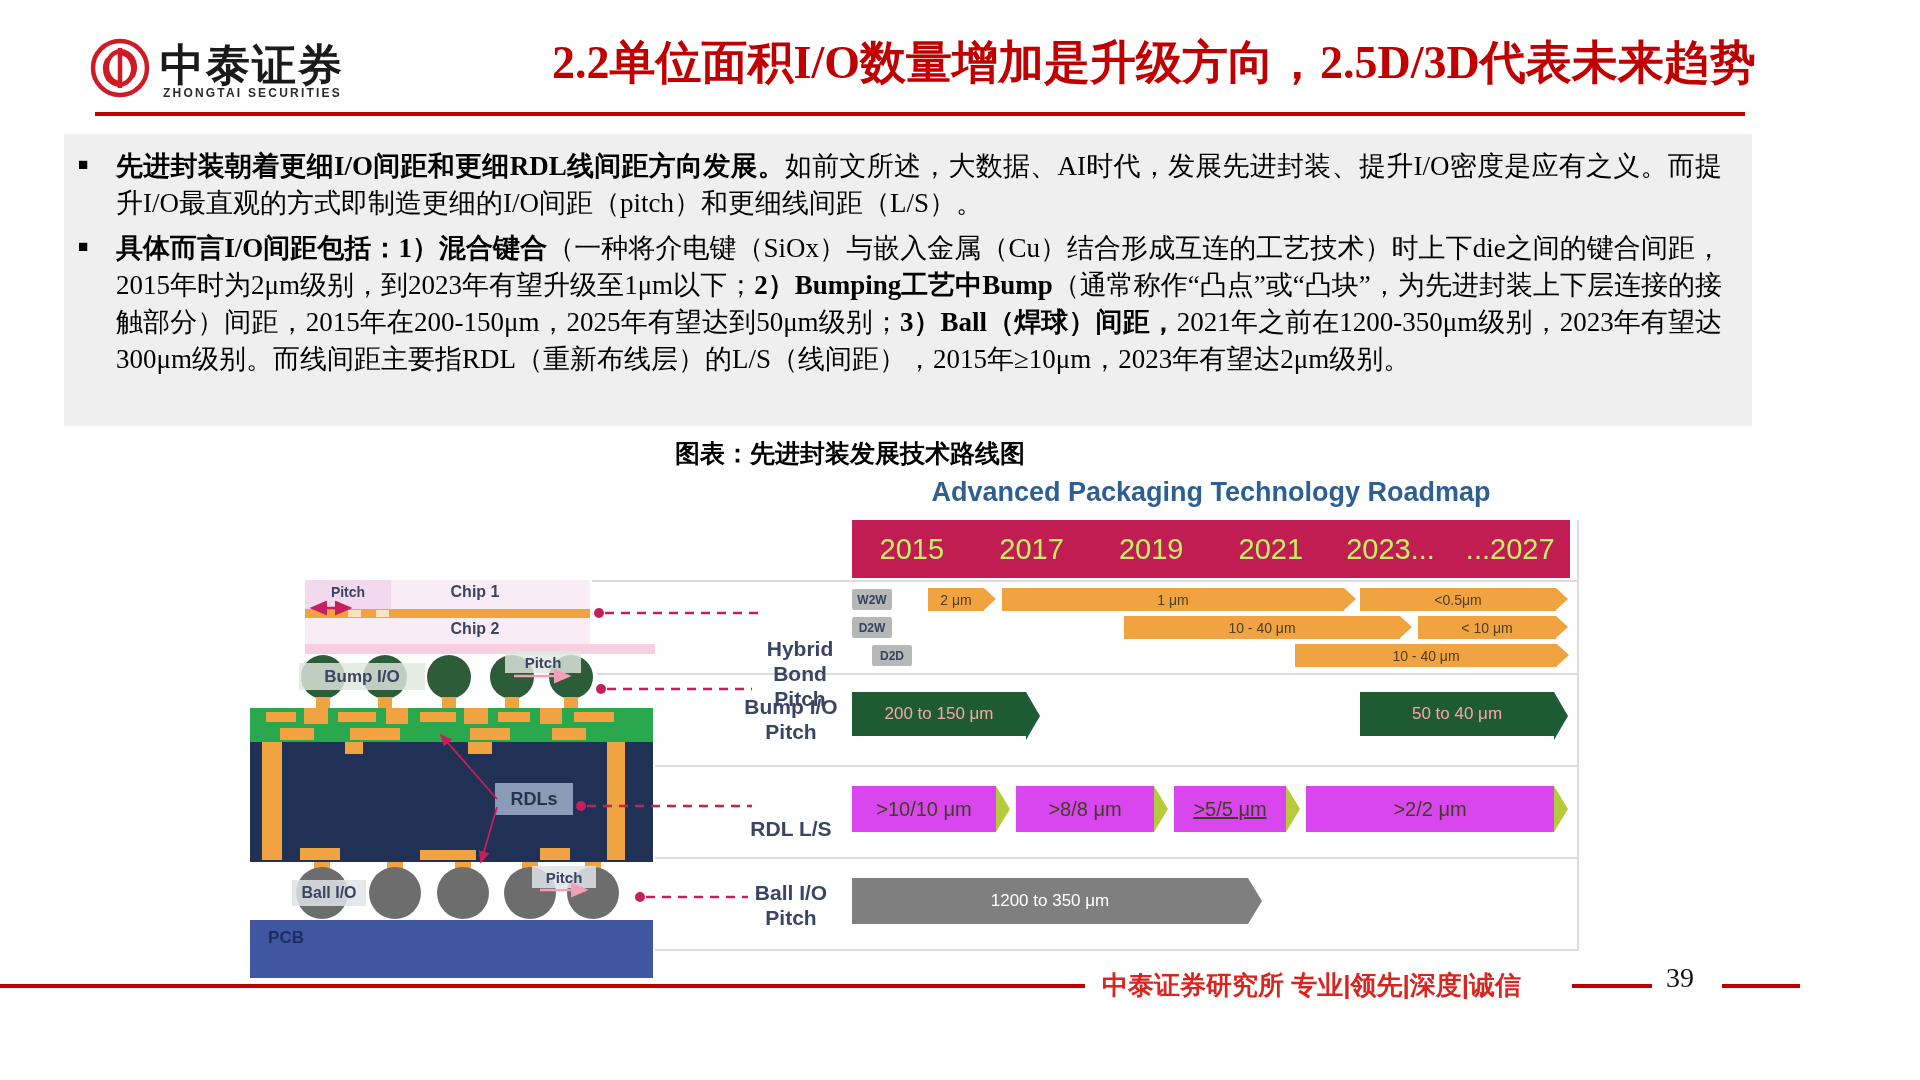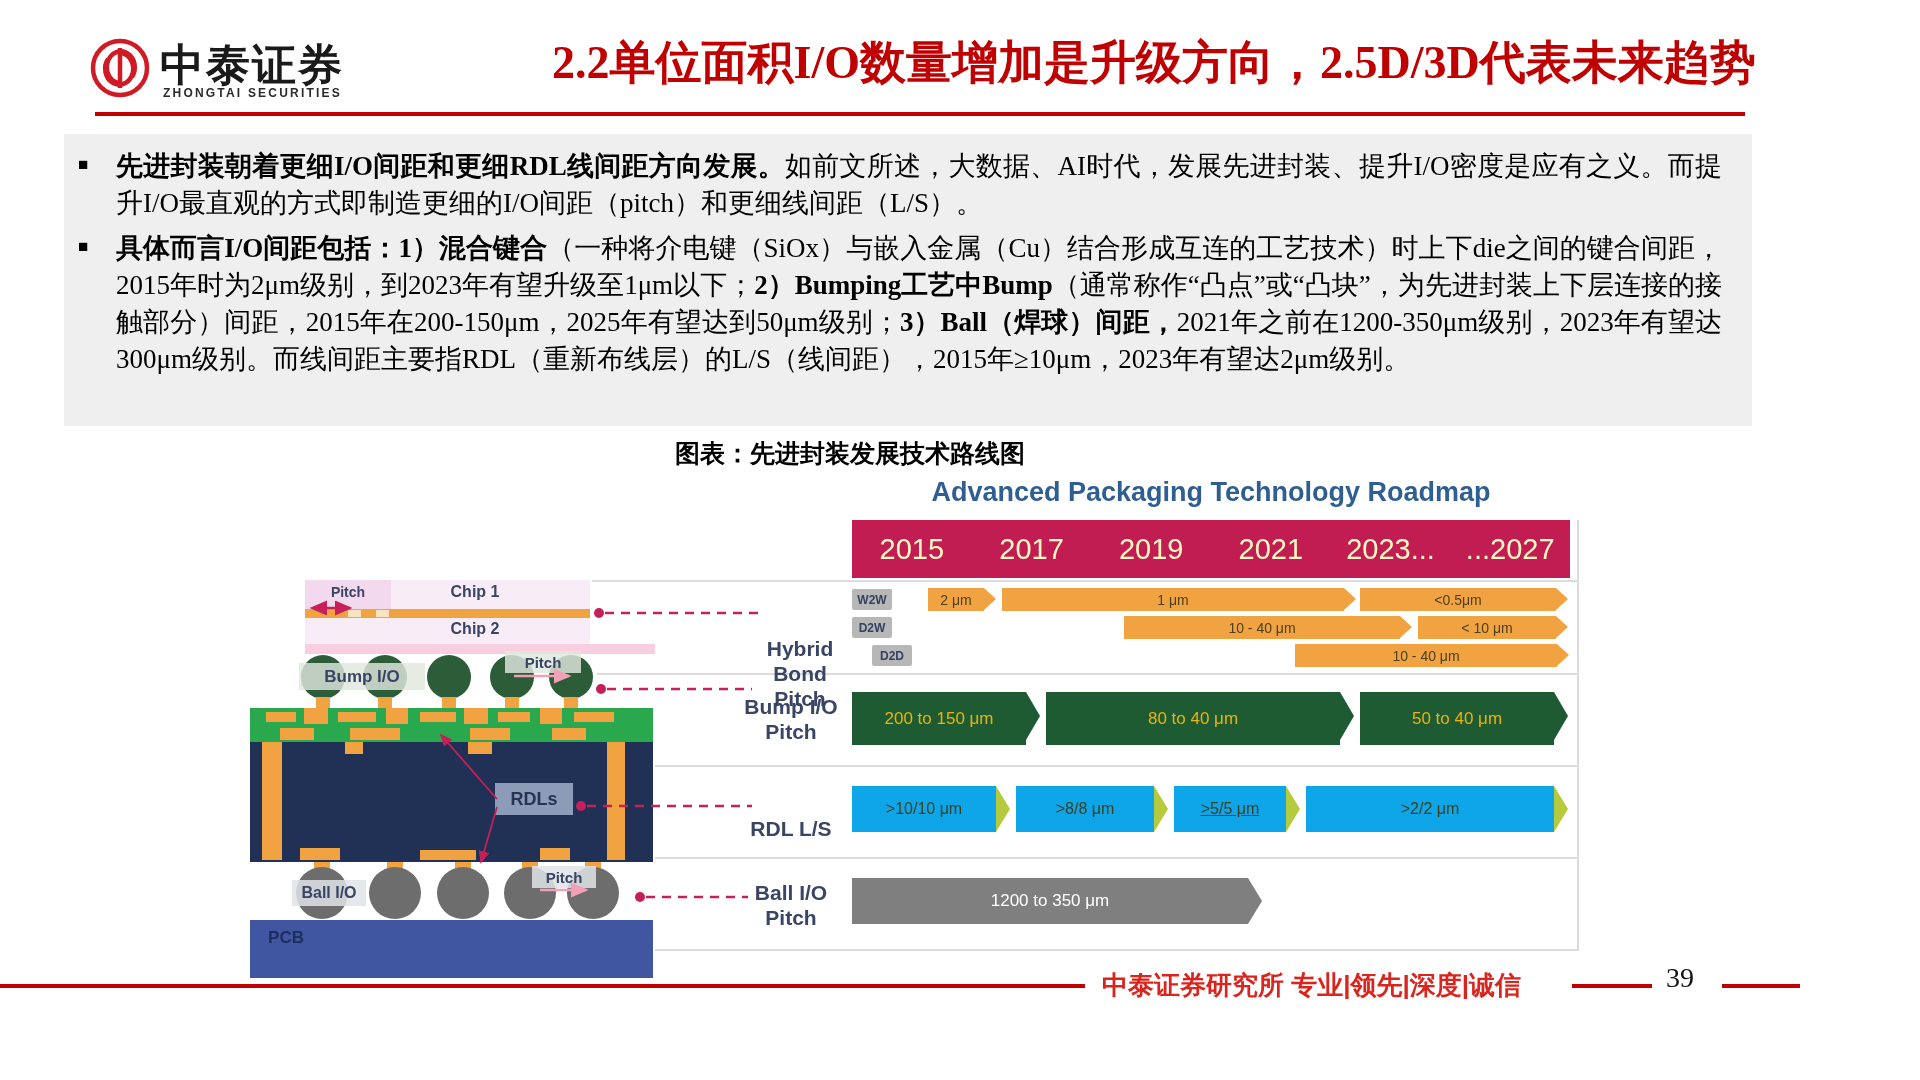--- a/index.html
+++ b/index.html
@@ -21,32 +21,32 @@
   .seg-bold{font-weight:bold;}
 
   
   .fig-caption{position:absolute;left:620px;top:437px;width:460px;text-align:center;
                font:bold 25px "Liberation Serif",serif;color:#000;}
   .chart-title{position:absolute;left:852px;top:477px;width:718px;text-align:center;
                font:600 27px "Liberation Sans",sans-serif;color:#2f5e93;}
 
   
   .year-band{position:absolute;left:852px;top:520px;width:718px;height:58px;background:#c21d52;display:flex;}
-  .year-band span{flex:1;display:flex;align-items:center;justify-content:center;color:#fef9c3;
+  .year-band span{flex:1;display:flex;align-items:center;justify-content:center;color:#bef264;
                   font:500 29px "Liberation Sans",sans-serif;}
   .rowlab{position:absolute;color:#3a4464;font:600 21px/25px "Liberation Sans",sans-serif;text-align:center;}
   .badge{position:absolute;width:40px;height:21px;background:#b7b7b7;border-radius:2px;display:flex;
          align-items:center;justify-content:center;font:bold 12px "Liberation Sans",sans-serif;color:#37415f;}
   .arrow{position:absolute;display:flex;align-items:center;justify-content:center;box-sizing:border-box;}
   .arrow::after{content:"";position:absolute;left:100%;top:0;width:0;height:0;border-style:solid;border-color:transparent;}
   .arr-orange{background:#f2a341;color:#4c4019;height:23px;font-size:14px;}
   .arr-orange::after{border-width:11.5px 0 11.5px 12px;border-left-color:#f2a341;}
-  .arr-green{background:#1e5b33;color:#eab308;height:53px;font-size:17px;}
+  .arr-green{background:#1e5b33;color:#fca5a5;height:44px;font-size:17px;}
   .arr-green::after{border-width:24px 0 24px 14px;border-left-color:#1e5b33;}
-  .arr-lime{background:#0ea5e9;color:#3a411c;height:46px;font-size:16px;}
+  .arr-lime{background:#d946ef;color:#3a411c;height:46px;font-size:20px;}
   .arr-lime::after{border-width:23px 0 23px 14px;border-left-color:#b6ca3e;}
   .arr-gray{background:#7f7f7f;color:#ffffff;height:46px;font-size:17px;}
   .arr-gray::after{border-width:23px 0 23px 14px;border-left-color:#7f7f7f;}
   .sep{position:absolute;height:2px;background:#dcdcdc;}
   .sepv{position:absolute;width:2px;background:#dcdcdc;}
 
   
   .d-lab{position:absolute;color:#3a4464;font:600 16px "Liberation Sans",sans-serif;display:flex;
          align-items:center;justify-content:center;}
   .overlay{background:rgba(223,232,222,0.82);}
@@ -116,21 +116,20 @@
   <div class="arrow arr-orange" style="left:1360px;top:588px;width:196px;">&lt;0.5μm</div>
   <div class="arrow arr-orange" style="left:1124px;top:616px;width:276px;">10 - 40 μm</div>
   <div class="arrow arr-orange" style="left:1418px;top:616px;width:138px;">&lt; 10 μm</div>
   <div class="arrow arr-orange" style="left:1295px;top:644px;width:262px;">10 - 40 μm</div>
 
   <div class="rowlab" style="left:736px;top:694px;width:110px;">
     <span>Bump I/O</span><br>
     <span>Pitch</span>
   </div>
   <div class="arrow arr-green" style="left:852px;top:692px;width:174px;">200 to 150 μm</div>
-  <div class="arrow arr-green" style="left:1046px;top:692px;width:294px;">80 to 40 μm</div>
   <div class="arrow arr-green" style="left:1360px;top:692px;width:194px;">50 to 40 μm</div>
 
   <div class="rowlab" style="left:736px;top:798px;width:110px;margin-top:18px;">RDL L/S</div>
   <div class="arrow arr-lime" style="left:852px;top:786px;width:144px;">&gt;10/10 μm</div>
   <div class="arrow arr-lime" style="left:1016px;top:786px;width:138px;">&gt;8/8 μm</div>
   <div class="arrow arr-lime" style="left:1174px;top:786px;width:112px;text-decoration:underline;">&gt;5/5 μm</div>
   <div class="arrow arr-lime" style="left:1306px;top:786px;width:248px;">&gt;2/2 μm</div>
 
   <div class="rowlab" style="left:736px;top:880px;width:110px;">
     <span>Ball I/O</span><br>

